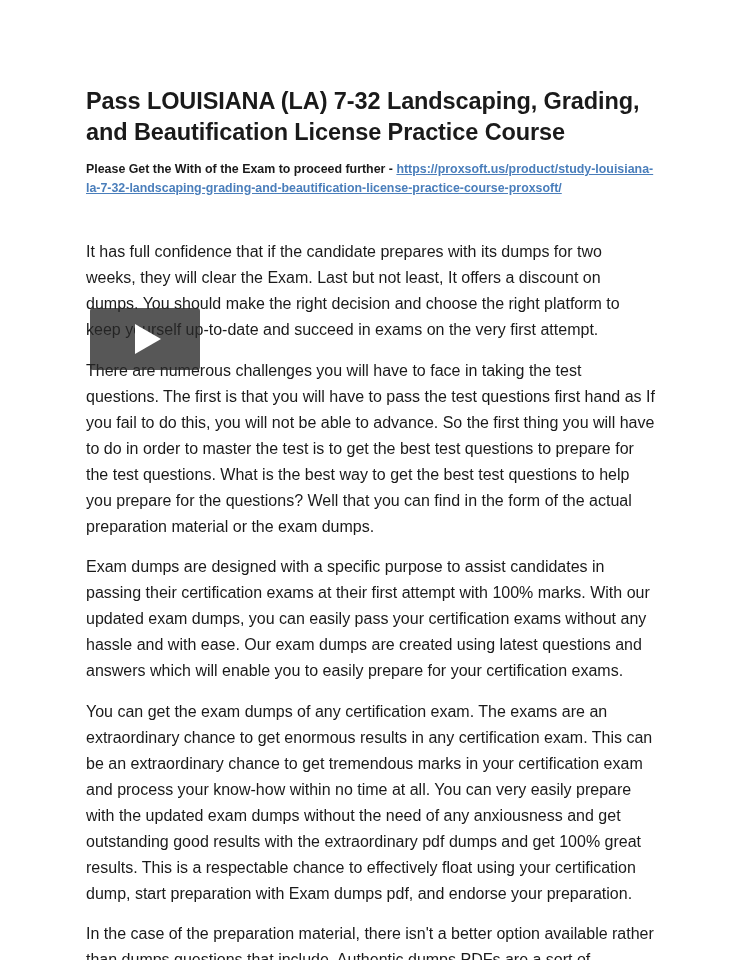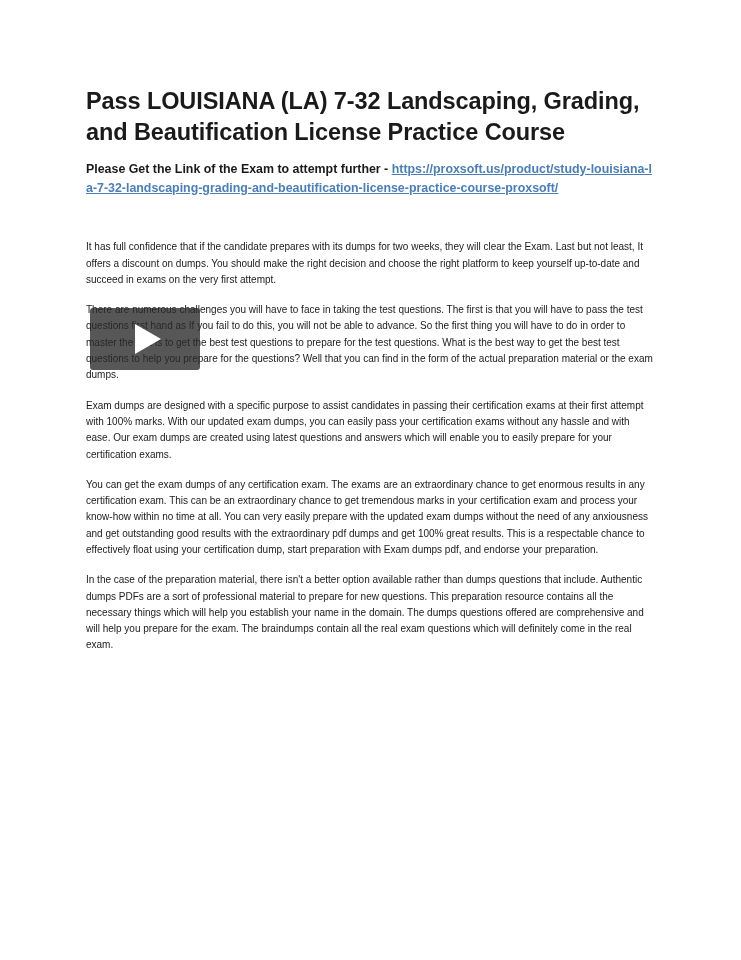--- a/index.html
+++ b/index.html
@@ -39,21 +39,21 @@
     color: #1a1a1a;
     line-height: 1.5;
     margin: 0 0 8px 0;
   }
   .lede .link {
     font-weight: bold;
     color: #4a7ebb;
     word-break: break-all;
   }
   p.para {
-    font-size: 10px;
+    font-size: 16px;
     color: #1a1a1a;
     line-height: 1.63;
     margin: 0 0 14px 0;
     text-align: left;
   }
   .spacer-top { height: 34px; }
 
   
   .video-overlay {
     position: absolute;
@@ -79,21 +79,21 @@
 </head>
 <body>
 
 <div class="page">
 
   <div class="doc-body">
 
     <h1 class="doc-title">Pass LOUISIANA (LA) 7-32 Landscaping, Grading, and Beautification License Practice Course</h1>
 
     <p class="lede">
-      <span>Please Get the Link of the Exam to attempt further - </span><a class="link" href="#">https://proxsoft.us/product/study-louisiana-la-7-32-landscaping-grading-and-beautification-license-practice-course-proxsoft/</a>
+      <span>Please Get the With of the Exam to proceed further - </span><a class="link" href="#">https://proxsoft.us/product/study-louisiana-la-7-32-landscaping-grading-and-beautification-license-practice-course-proxsoft/</a>
     </p>
 
     <div class="spacer-top"></div>
 
     <p class="para">It has full confidence that if the candidate prepares with its dumps for two weeks, they will clear the Exam. Last but not least, It offers a discount on dumps. You should make the right decision and choose the right platform to keep yourself up-to-date and succeed in exams on the very first attempt.</p>
     <p class="para">There are numerous challenges you will have to face in taking the test questions. The first is that you will have to pass the test questions first hand as If you fail to do this, you will not be able to advance. So the first thing you will have to do in order to master the test is to get the best test questions to prepare for the test questions. What is the best way to get the best test questions to help you prepare for the questions? Well that you can find in the form of the actual preparation material or the exam dumps.</p>
     <p class="para">Exam dumps are designed with a specific purpose to assist candidates in passing their certification exams at their first attempt with 100% marks. With our updated exam dumps, you can easily pass your certification exams without any hassle and with ease. Our exam dumps are created using latest questions and answers which will enable you to easily prepare for your certification exams.</p>
     <p class="para">You can get the exam dumps of any certification exam. The exams are an extraordinary chance to get enormous results in any certification exam. This can be an extraordinary chance to get tremendous marks in your certification exam and process your know-how within no time at all. You can very easily prepare with the updated exam dumps without the need of any anxiousness and get outstanding good results with the extraordinary pdf dumps and get 100% great results. This is a respectable chance to effectively float using your certification dump, start preparation with Exam dumps pdf, and endorse your preparation.</p>
     <p class="para">In the case of the preparation material, there isn't a better option available rather than dumps questions that include. Authentic dumps PDFs are a sort of professional material to prepare for new questions. This preparation resource contains all the necessary things which will help you establish your name in the domain. The dumps questions offered are comprehensive and will help you prepare for the exam. The braindumps contain all the real exam questions which will definitely come in the real exam.</p>
 

